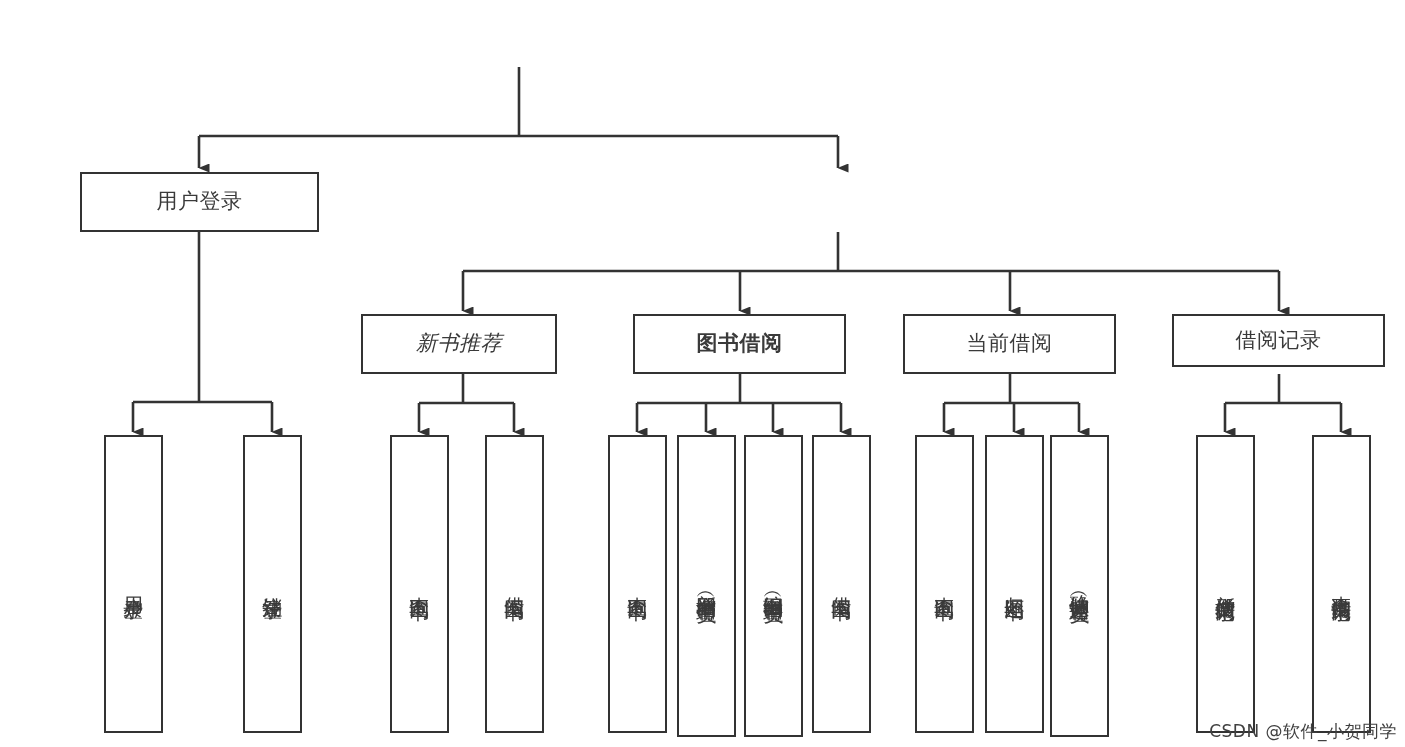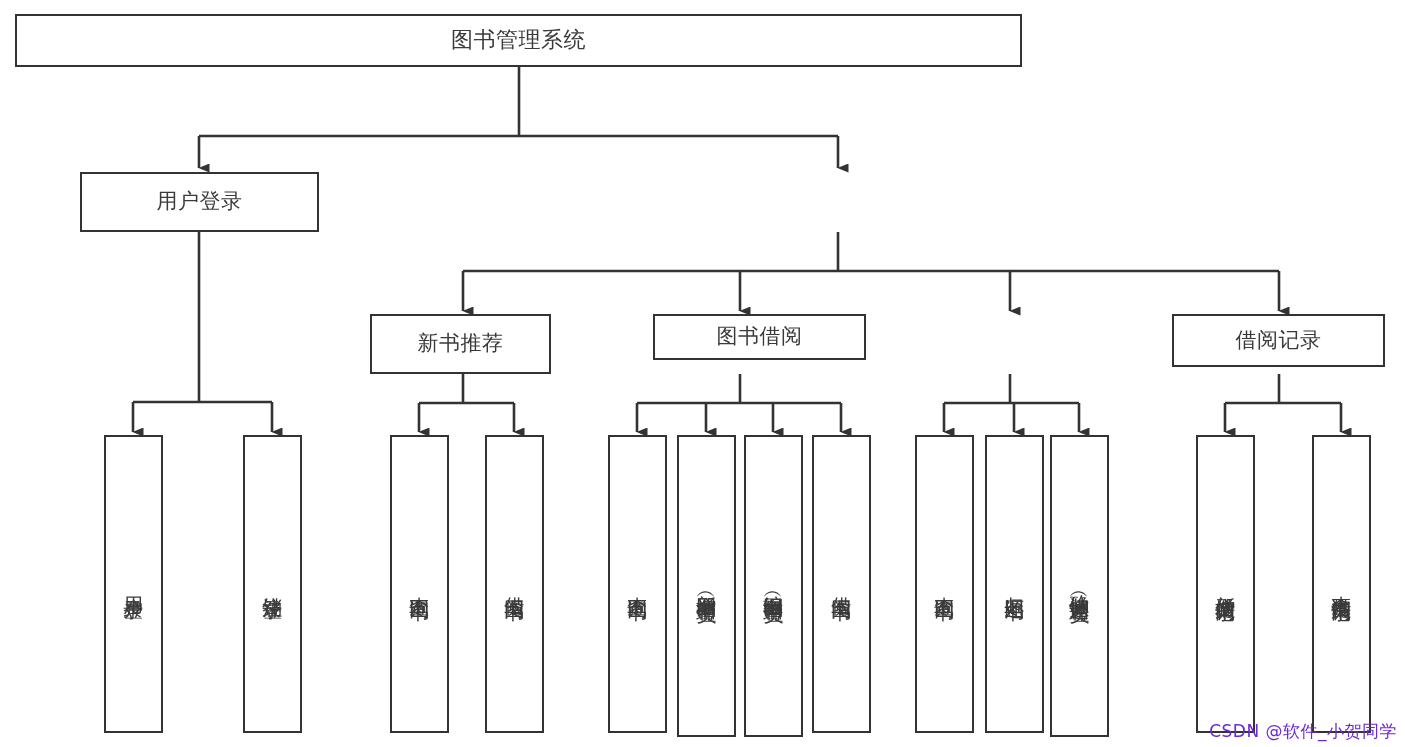--- a/index.html
+++ b/index.html
@@ -49,21 +49,21 @@
     text-orientation: upright;
     font-size: 20px;
     line-height: 1.22;
     letter-spacing: 1.5px;
   }
   .node.root .node-label { font-size: 22px; }
   #watermark {
     position: absolute;
     right: 8px;
     bottom: 4px;
-    color: #6d28d9;
+    color: #404040;
     font-size: 17px;
     letter-spacing: 0.5px;
     z-index: 3;
     white-space: nowrap;
   }
 </style>
 </head>
 <body>
 
 <div id="diagram-root">
@@ -111,33 +111,33 @@
       <path d="M1014,403 L1014,432" marker-end="url(#arrowhead)"></path>
       <path d="M1079,403 L1079,432" marker-end="url(#arrowhead)"></path>
 
       <path d="M1279,374 L1279,403"></path>
       <path d="M1225,403 L1341,403"></path>
       <path d="M1225,403 L1225,432" marker-end="url(#arrowhead)"></path>
       <path d="M1341,403 L1341,432" marker-end="url(#arrowhead)"></path>
     </g>
   </svg>
 
-  <div class="node root" style="left:15px; top:14px; width:1007px; height:53px;">
-    <span class="node-label">图书管理系统</span>
-  </div>
 
   <div class="node" style="left:80px; top:172px; width:239px; height:60px;">
     <span class="node-label">用户登录</span>
   </div>
 
-  <div class="node" style="left:370px; top:314px; width:181px; height:60px;">
+  <div class="node" style="left:361px; top:314px; width:196px; height:60px;font-style:italic;">
     <span class="node-label">新书推荐</span>
   </div>
-  <div class="node" style="left:653px; top:314px; width:213px; height:46px;">
+  <div class="node" style="left:633px; top:314px; width:213px; height:60px;font-weight:bold;">
     <span class="node-label">图书借阅</span>
+  </div>
+  <div class="node" style="left:903px; top:314px; width:213px; height:60px;">
+    <span class="node-label">当前借阅</span>
   </div>
   <div class="node" style="left:1172px; top:314px; width:213px; height:53px;">
     <span class="node-label">借阅记录</span>
   </div>
 
   <div class="node vertical" style="left:104px; top:435px; width:59px; height:298px;">
     <span class="node-label">用户登录</span>
   </div>
   <div class="node vertical" style="left:243px; top:435px; width:59px; height:298px;">
     <span class="node-label">注销登录</span>

